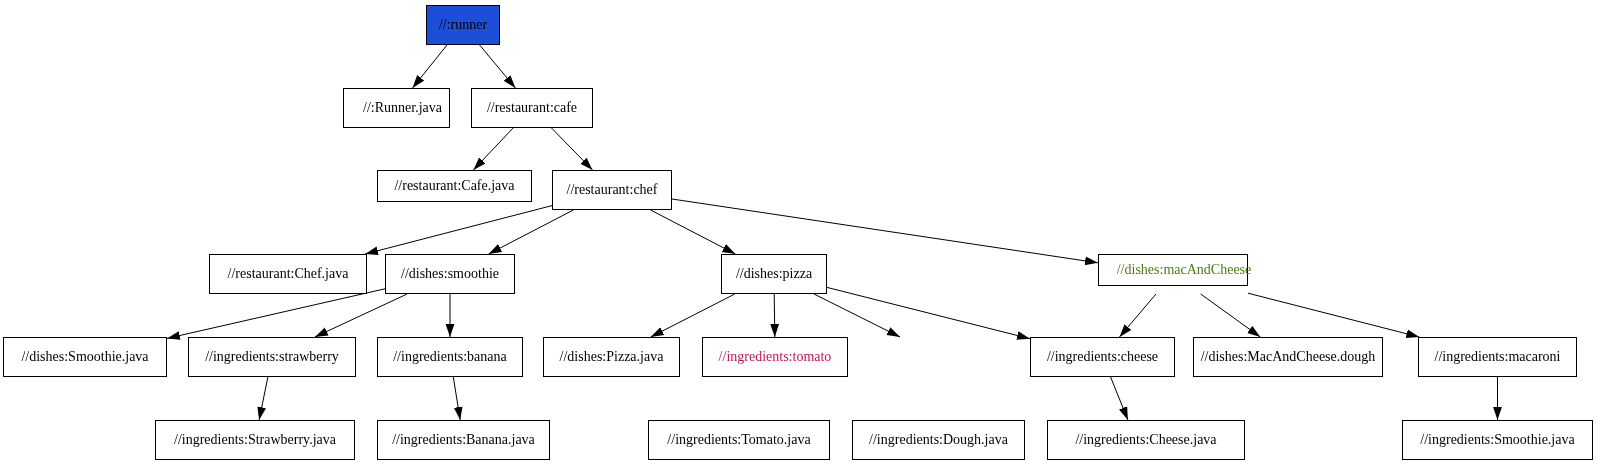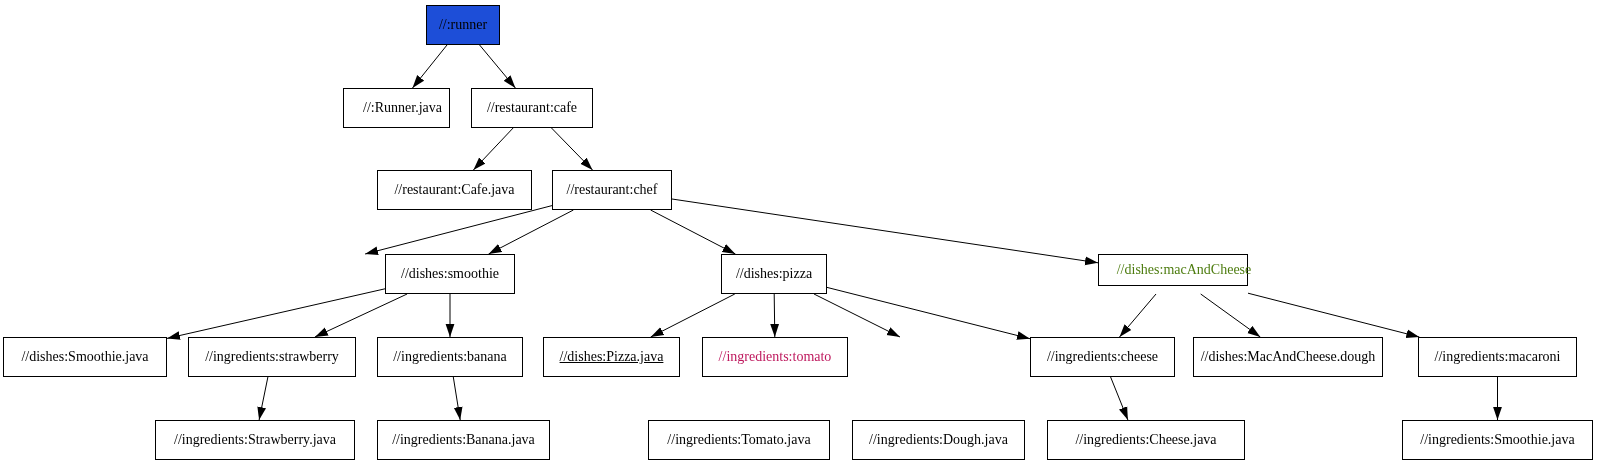--- a/index.html
+++ b/index.html
@@ -76,29 +76,30 @@
         <line x1="1200.7" y1="294.0" x2="1260.3" y2="337.0" stroke="#000000" stroke-width="1" marker-end="url(#arrowhead)"></line>
         <line x1="1248.0" y1="293.2" x2="1419.3" y2="337.0" stroke="#000000" stroke-width="1" marker-end="url(#arrowhead)"></line>
         <line x1="1110.6" y1="377.0" x2="1127.9" y2="420.0" stroke="#000000" stroke-width="1" marker-end="url(#arrowhead)"></line>
         <line x1="1497.5" y1="377.0" x2="1497.5" y2="420.0" stroke="#000000" stroke-width="1" marker-end="url(#arrowhead)"></line>
       </g>
   </svg>
   <div class="node-layer" id="node-layer">
       <div class="node" style="left: 426px; top: 5px; width: 74px; height: 40px; border-color: rgb(0, 0, 0); background: #1d4ed8; color: rgb(0, 0, 0);">//:runner</div>
       <div class="node" style="left: 343px; top: 88px; width: 107px; height: 40px; border-color: rgb(0, 0, 0); background: rgb(255, 255, 255); color: rgb(0, 0, 0); padding-left: 12px;">//:Runner.java</div>
       <div class="node" style="left: 471px; top: 88px; width: 122px; height: 40px; border-color: rgb(0, 0, 0); background: rgb(255, 255, 255); color: rgb(0, 0, 0);">//restaurant:cafe</div>
-      <div class="node" style="left: 377px; top: 170px; width: 155px; height: 40px; border-color: rgb(0, 0, 0); background: rgb(255, 255, 255); color: rgb(0, 0, 0);">//restaurant:Cafe.java</div>
+      <div class="node" style="left: 377px; top: 170px; width: 155px; height: 32px; border-color: rgb(0, 0, 0); background: rgb(255, 255, 255); color: rgb(0, 0, 0);">//restaurant:Cafe.java</div>
       <div class="node" style="left: 552px; top: 170px; width: 120px; height: 40px; border-color: rgb(0, 0, 0); background: rgb(255, 255, 255); color: rgb(0, 0, 0);">//restaurant:chef</div>
+      <div class="node" style="left: 209px; top: 254px; width: 158px; height: 40px; border-color: rgb(0, 0, 0); background: rgb(255, 255, 255); color: rgb(0, 0, 0);">//restaurant:Chef.java</div>
       <div class="node" style="left: 385px; top: 254px; width: 130px; height: 40px; border-color: rgb(0, 0, 0); background: rgb(255, 255, 255); color: rgb(0, 0, 0);">//dishes:smoothie</div>
       <div class="node" style="left: 721px; top: 254px; width: 106px; height: 40px; border-color: rgb(0, 0, 0); background: rgb(255, 255, 255); color: rgb(0, 0, 0);">//dishes:pizza</div>
       <div class="node" style="left: 1098px; top: 254px; width: 150px; height: 32px; border-color: rgb(0, 0, 0); background: rgb(255, 255, 255); color: #4d7c0f; padding-left: 22px;">//dishes:macAndCheese</div>
       <div class="node" style="left: 3px; top: 337px; width: 164px; height: 40px; border-color: rgb(0, 0, 0); background: rgb(255, 255, 255); color: rgb(0, 0, 0);">//dishes:Smoothie.java</div>
       <div class="node" style="left: 188px; top: 337px; width: 168px; height: 40px; border-color: rgb(0, 0, 0); background: rgb(255, 255, 255); color: rgb(0, 0, 0);">//ingredients:strawberry</div>
       <div class="node" style="left: 377px; top: 337px; width: 146px; height: 40px; border-color: rgb(0, 0, 0); background: rgb(255, 255, 255); color: rgb(0, 0, 0);">//ingredients:banana</div>
-      <div class="node" style="left: 543px; top: 337px; width: 137px; height: 40px; border-color: rgb(0, 0, 0); background: rgb(255, 255, 255); color: rgb(0, 0, 0); text-decoration: underline;">//dishes:Pizza.java</div>
+      <div class="node" style="left: 543px; top: 337px; width: 137px; height: 40px; border-color: rgb(0, 0, 0); background: rgb(255, 255, 255); color: rgb(0, 0, 0);">//dishes:Pizza.java</div>
       <div class="node" style="left: 702px; top: 337px; width: 146px; height: 40px; border-color: rgb(0, 0, 0); background: rgb(255, 255, 255); color: #be185d;">//ingredients:tomato</div>
       <div class="node" style="left: 1030px; top: 337px; width: 145px; height: 40px; border-color: rgb(0, 0, 0); background: rgb(255, 255, 255); color: rgb(0, 0, 0);">//ingredients:cheese</div>
       <div class="node" style="left: 1193px; top: 337px; width: 190px; height: 40px; border-color: rgb(0, 0, 0); background: rgb(255, 255, 255); color: rgb(0, 0, 0);">//dishes:MacAndCheese.dough</div>
       <div class="node" style="left: 1418px; top: 337px; width: 159px; height: 40px; border-color: rgb(0, 0, 0); background: rgb(255, 255, 255); color: rgb(0, 0, 0);">//ingredients:macaroni</div>
       <div class="node" style="left: 155px; top: 420px; width: 200px; height: 40px; border-color: rgb(0, 0, 0); background: rgb(255, 255, 255); color: rgb(0, 0, 0);">//ingredients:Strawberry.java</div>
       <div class="node" style="left: 377px; top: 420px; width: 173px; height: 40px; border-color: rgb(0, 0, 0); background: rgb(255, 255, 255); color: rgb(0, 0, 0);">//ingredients:Banana.java</div>
       <div class="node" style="left: 648px; top: 420px; width: 182px; height: 40px; border-color: rgb(0, 0, 0); background: rgb(255, 255, 255); color: rgb(0, 0, 0);">//ingredients:Tomato.java</div>
       <div class="node" style="left: 852px; top: 420px; width: 173px; height: 40px; border-color: rgb(0, 0, 0); background: rgb(255, 255, 255); color: rgb(0, 0, 0);">//ingredients:Dough.java</div>
       <div class="node" style="left: 1047px; top: 420px; width: 198px; height: 40px; border-color: rgb(0, 0, 0); background: rgb(255, 255, 255); color: rgb(0, 0, 0);">//ingredients:Cheese.java</div>
       <div class="node" style="left: 1402px; top: 420px; width: 191px; height: 40px; border-color: rgb(0, 0, 0); background: rgb(255, 255, 255); color: rgb(0, 0, 0);">//ingredients:Smoothie.java</div>

